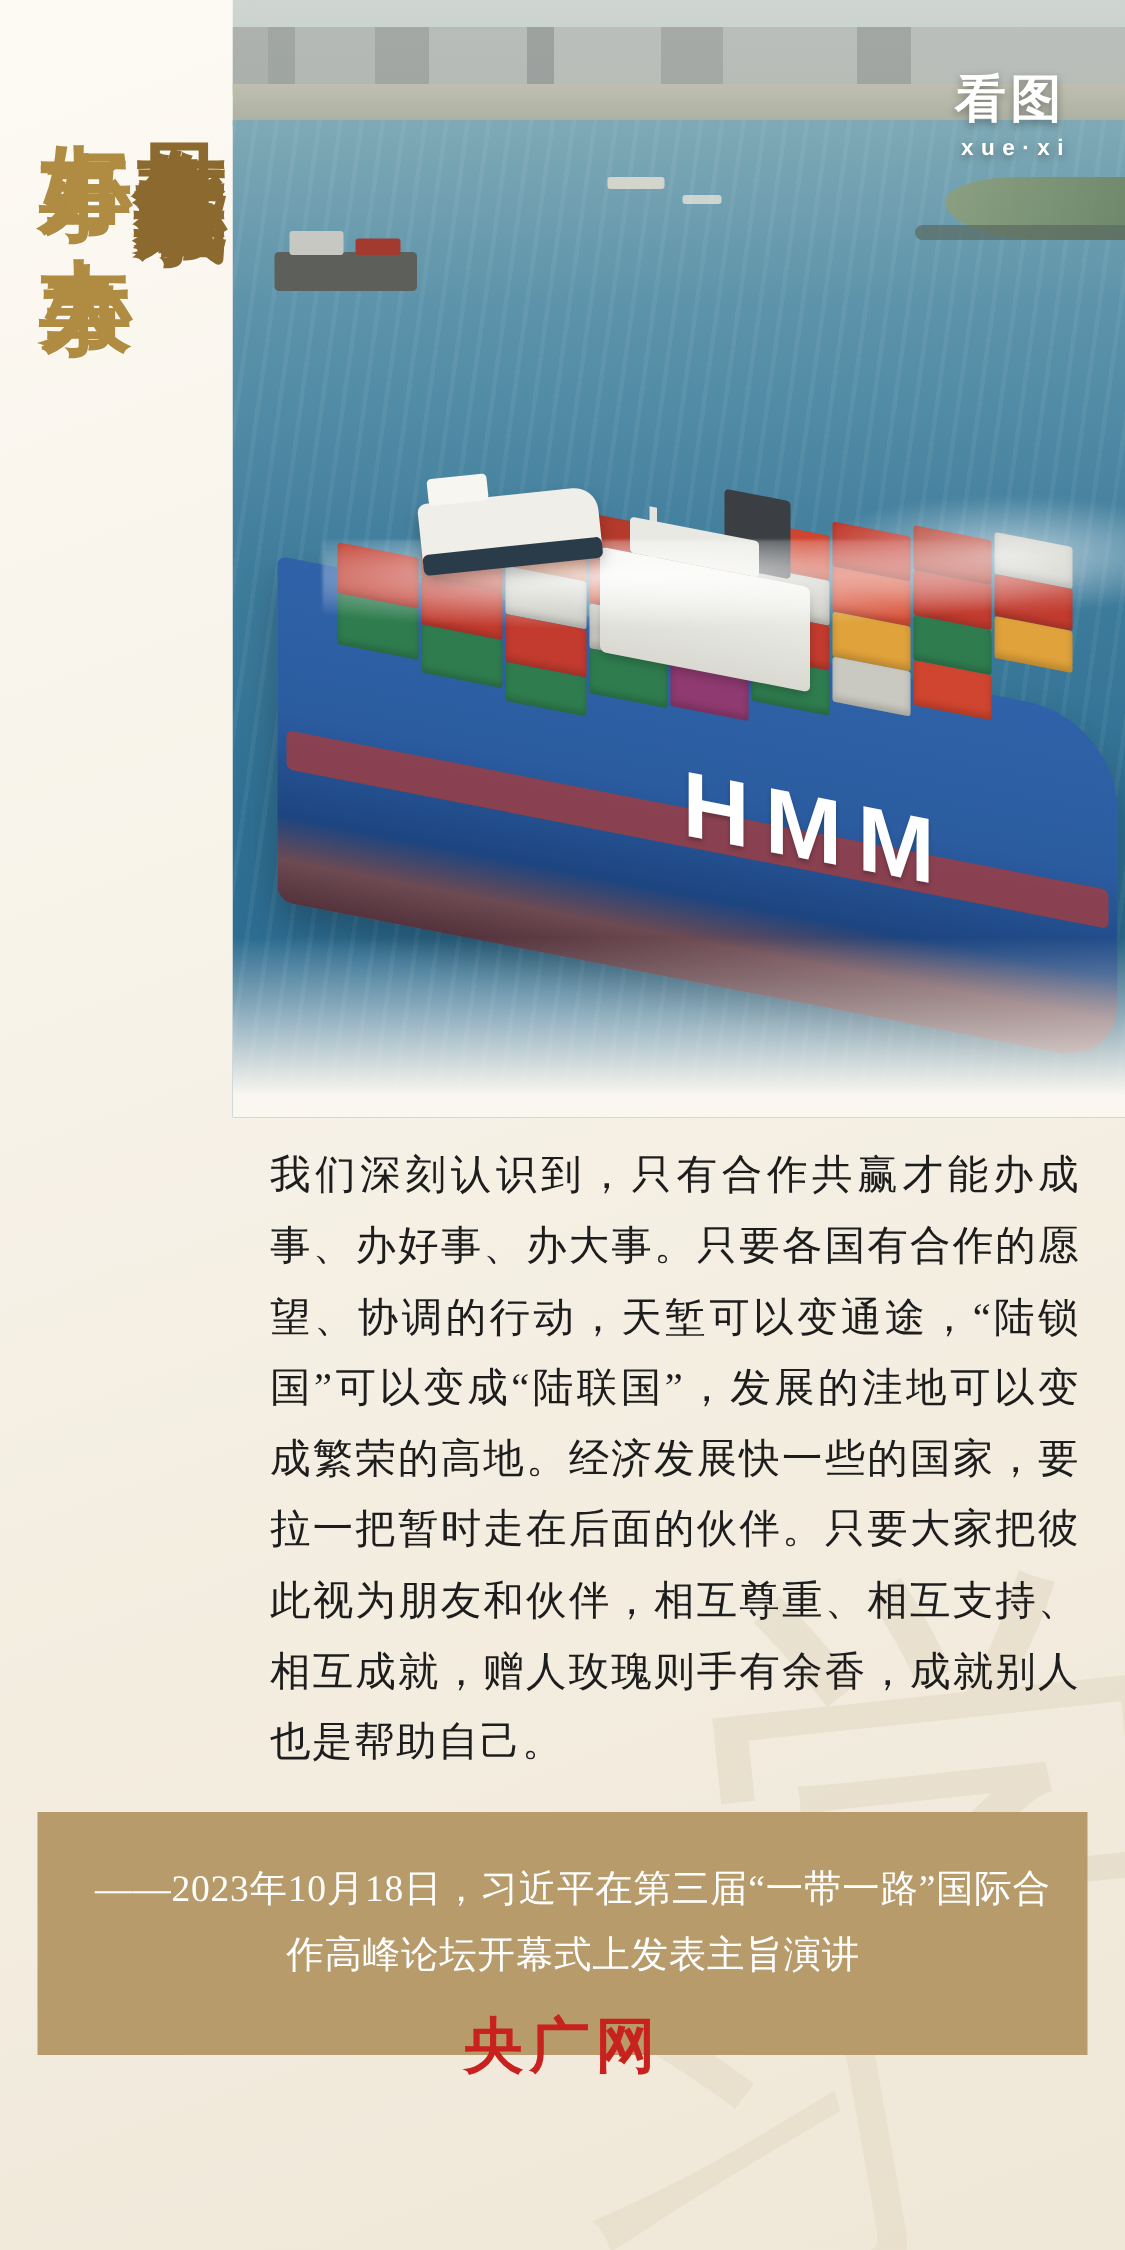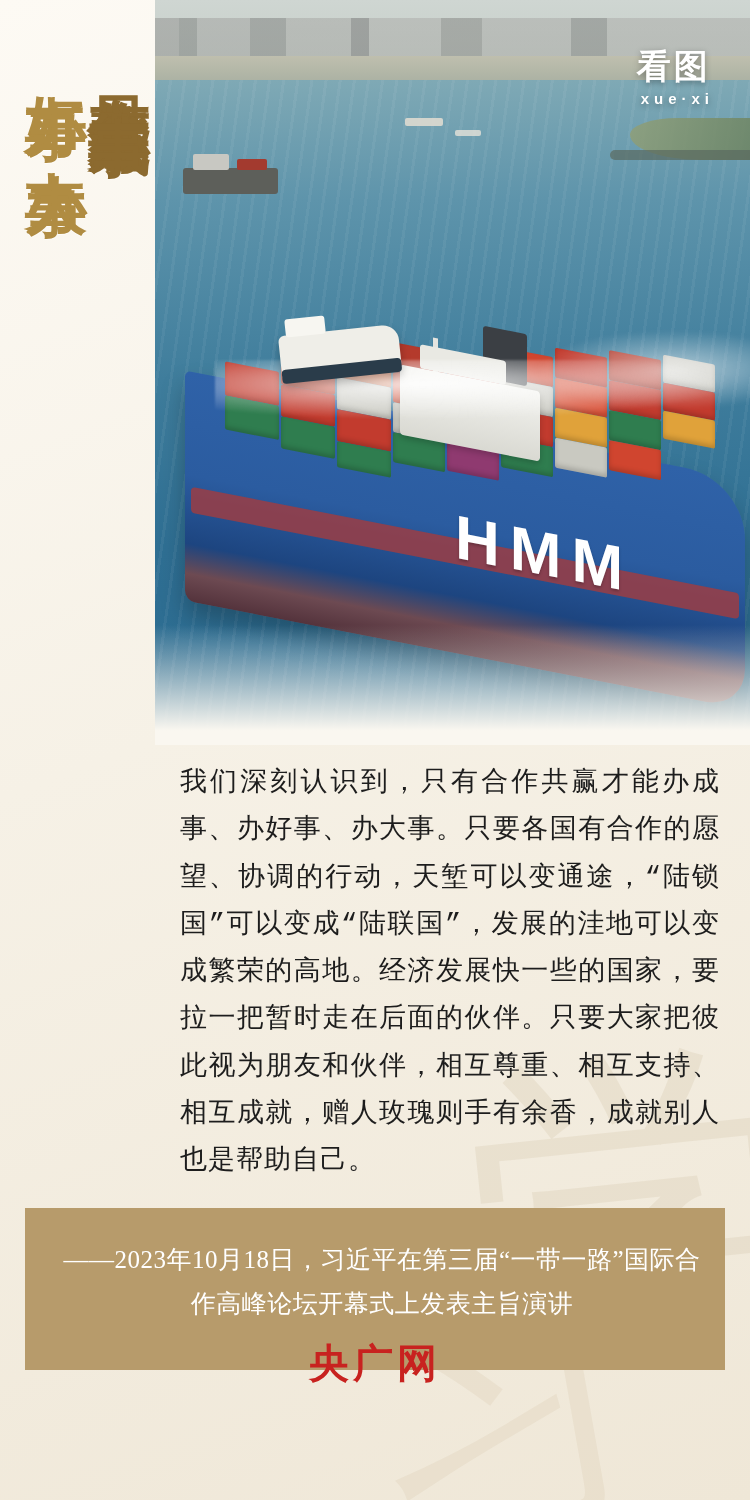--- a/index.html
+++ b/index.html
@@ -262,21 +262,21 @@
   
   .body-text {
     position:absolute;
     left: 180px;
     top: 760px;
     width: 540px;
     font-size: 27px;
     line-height: 1.75;
     color: #1d1d1d;
     text-align: justify;
-    font-family:Liberation Mono, monospace;
+    font-family:Liberation Serif, serif;
     letter-spacing:1px;
   }
 
   
   .source-band {
     position:absolute;
     left: 25px;
     top: 1208px;
     width: 700px;
     height: 162px;

